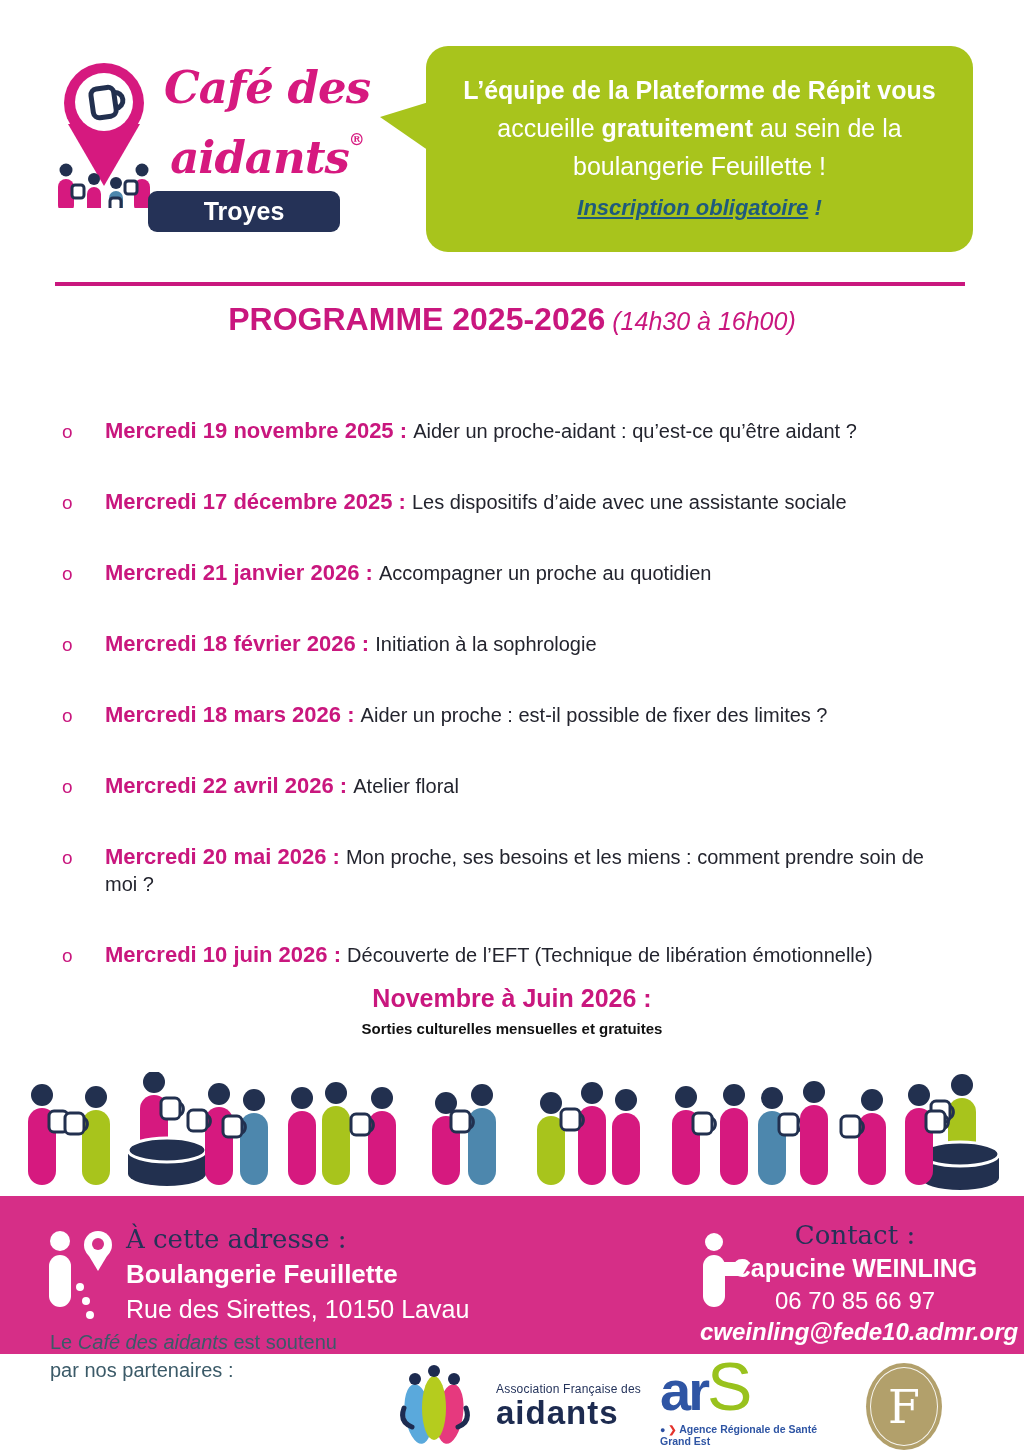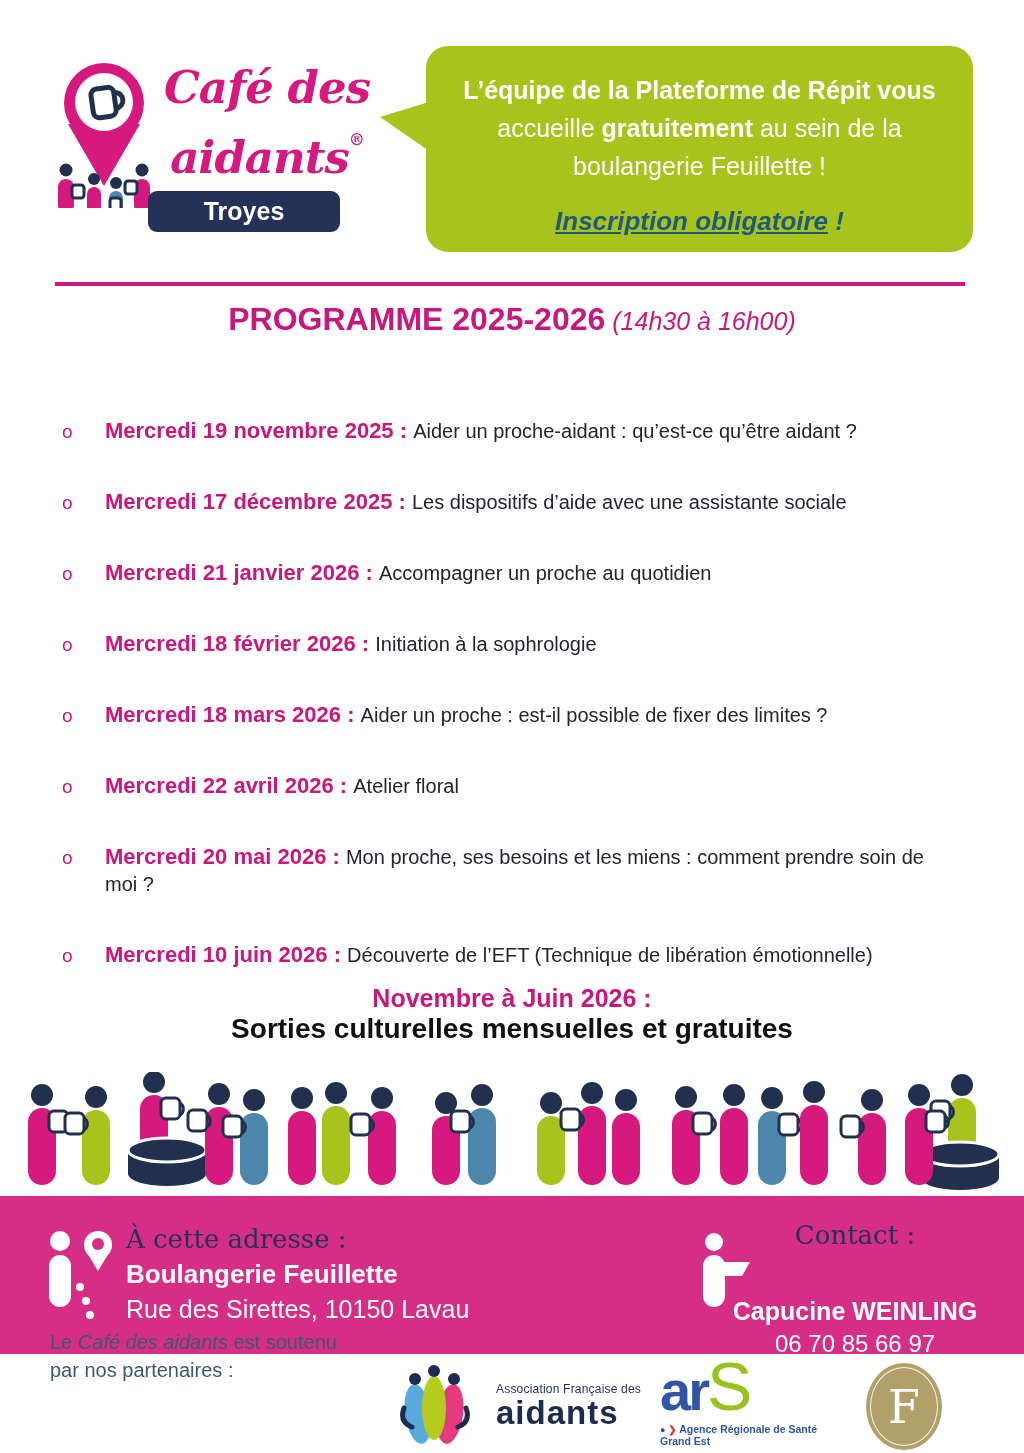--- a/index.html
+++ b/index.html
@@ -21,55 +21,55 @@
   .wordmark sup{font-size:16px;vertical-align:28px;}
   .city-badge{position:absolute;left:148px;top:191px;width:192px;height:41px;background:#253257;
     border-radius:9px;color:#fff;font-weight:bold;font-size:25px;display:flex;align-items:center;justify-content:center;}
 
   
   .bubble{position:absolute;left:426px;top:46px;width:547px;height:206px;background:var(--green);
     border-radius:22px;color:#fff;text-align:center;padding:25px 26px 0 26px;font-size:25px;line-height:38px;}
   .bubble:before{content:"";position:absolute;left:-46px;top:55px;width:0;height:0;
     border-top:16px solid transparent;border-bottom:36px solid transparent;border-right:52px solid var(--green);}
   .bubble .b{font-weight:bold;}
-  .inscription-line{margin-top:17px;font-size:26px;}
+  .inscription-line{margin-top:4px;font-size:22px;}
   .inscription{color:var(--inscription);font-weight:bold;font-style:italic;text-decoration:underline;}
   .inscription-bang{color:var(--inscription);font-weight:bold;font-style:italic;text-decoration:none;}
 
   
   .divider{position:absolute;left:55px;top:282px;width:910px;height:4px;background:var(--pink);}
   .prog-title{position:absolute;left:0;top:301px;width:100%;text-align:center;color:var(--pink);}
   .prog-title .main{font-size:32px;font-weight:bold;letter-spacing:0px;}
   .prog-title .time{font-size:25px;font-style:italic;font-weight:normal;}
 
   
   .program{position:absolute;left:55px;top:417px;width:885px;list-style:none;}
   .program li{position:relative;padding-left:50px;margin-bottom:43px;font-size:20px;line-height:27px;color:var(--dark);}
   .program li .bullet{position:absolute;left:7px;top:1px;color:var(--pink);font-size:19px;}
   .program li .date{color:var(--pink);font-weight:bold;font-size:22px;}
 
   
   .outings{position:absolute;left:0;top:983px;width:100%;text-align:center;}
   .outings .l1{color:var(--pink);font-weight:bold;font-size:25px;line-height:31px;}
-  .outings .l2{color:#111;font-weight:bold;font-size:28px;line-height:30px;}
+  .outings .l2{color:#111;font-weight:bold;font-size:15px;line-height:30px;}
 
   
   .people{position:absolute;left:0;top:1072px;width:1024px;height:124px;}
   .f-pink{fill:var(--brand-pink);} .f-green{fill:var(--green);} .f-blue{fill:var(--blue);} .f-navy{fill:#22304f;}
   .cup{fill:#fff;stroke:#22304f;stroke-width:3px;}
 
   
   .footer{position:absolute;left:0;top:1196px;width:1024px;height:158px;background:var(--footer-pink);color:#fff;}
   .footer .label{font-family:"DejaVu Serif",serif;color:#253257;font-size:26px;line-height:34px;}
   .addr{position:absolute;left:126px;top:26px;}
   .addr .name{font-weight:bold;font-size:26px;line-height:36px;}
   .addr .street{font-size:25px;line-height:34px;}
   .addr-icon{position:absolute;left:46px;top:33px;width:70px;height:110px;}
   .contact{position:absolute;left:700px;top:22px;width:310px;text-align:center;}
-  .contact .name{font-weight:bold;font-size:25px;line-height:33px;margin-top:43px;}
+  .contact .name{font-weight:bold;font-size:25px;line-height:33px;}
   .contact .phone{font-size:24px;line-height:31px;}
   .contact .email{font-weight:bold;font-style:italic;font-size:24px;line-height:32px;}
   .contact-icon{position:absolute;left:698px;top:36px;width:56px;height:100px;}
 
   
   .partners-text{position:absolute;left:50px;top:1328px;width:320px;color:var(--slate);font-size:20px;line-height:28px;}
   .afa{position:absolute;left:398px;top:1362px;display:flex;align-items:center;}
   .afa-mark{width:74px;height:88px;}
   .afa-words{margin-left:24px;}
   .afa-small{color:#24335b;font-size:12px;letter-spacing:.2px;}

